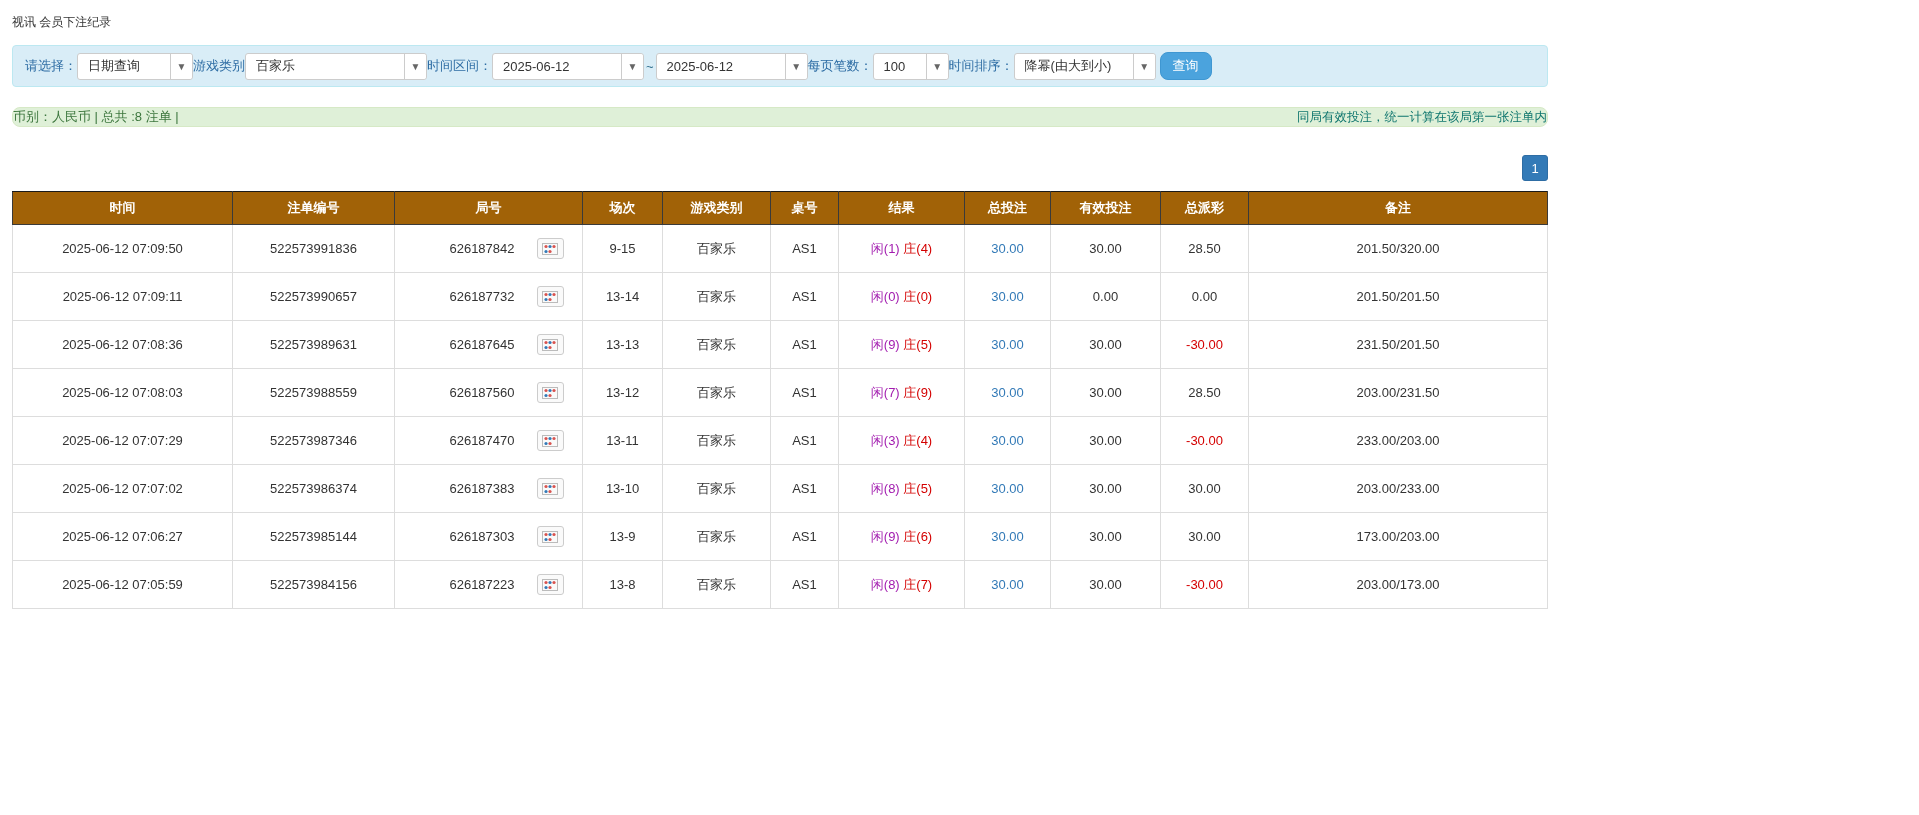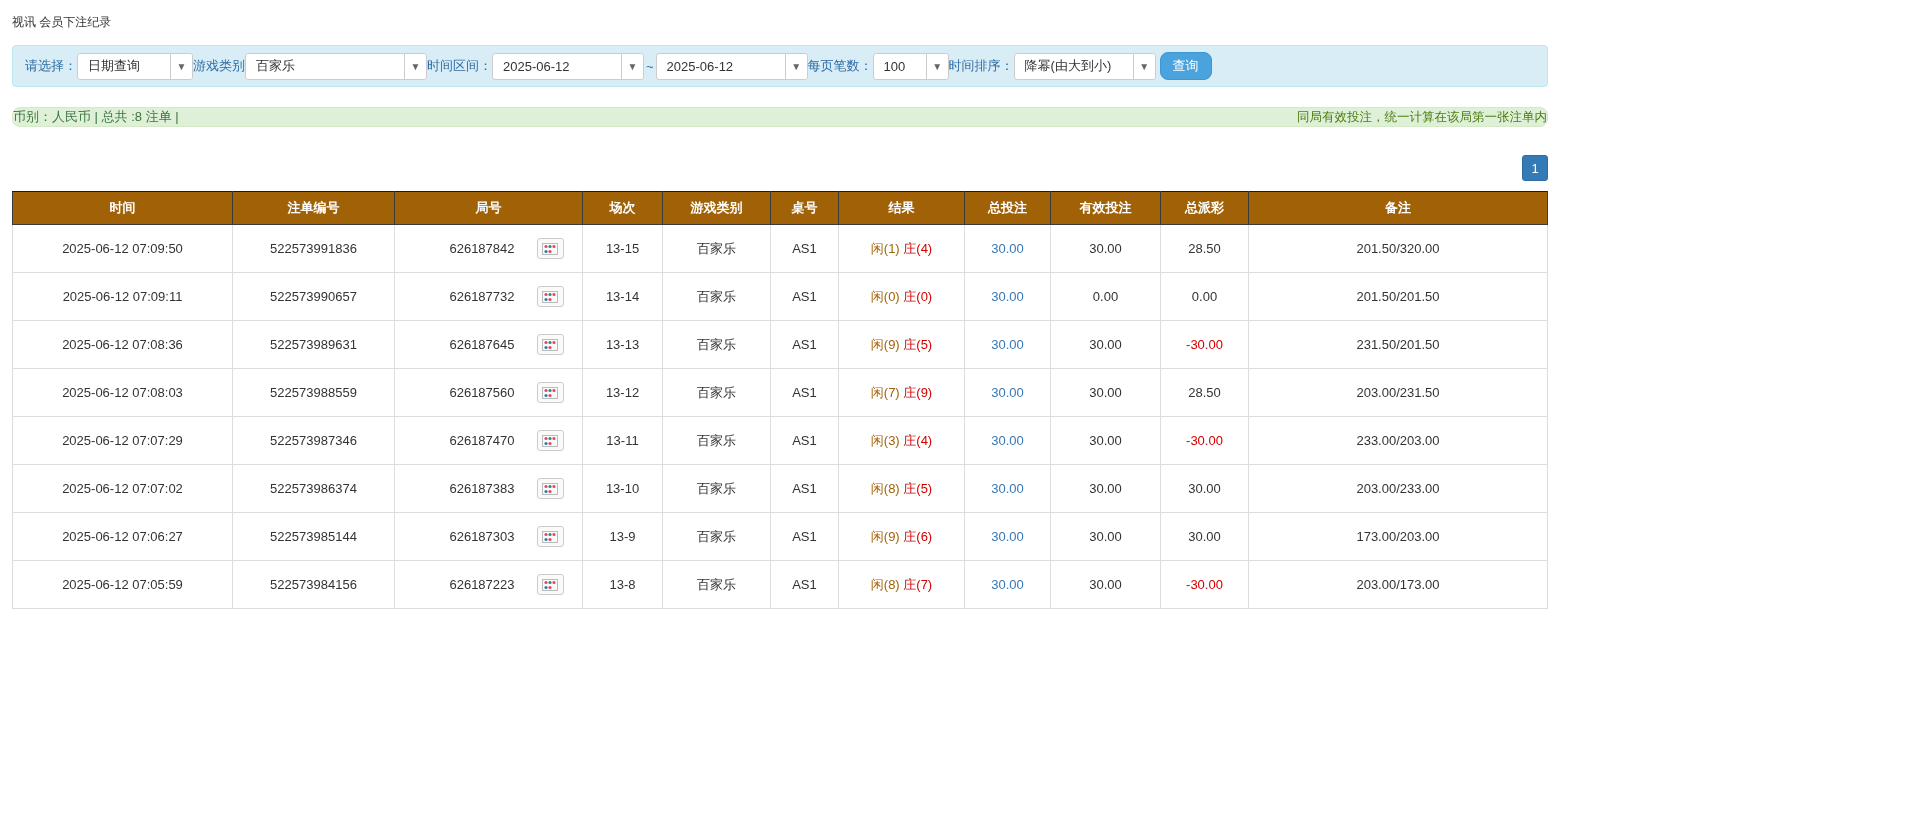--- a/index.html
+++ b/index.html
@@ -45,37 +45,37 @@
     font-family: inherit;
   }
 
   
   .summary-bar {
     margin-top: 20px; display: flex; justify-content: space-between; align-items: center;
     background: #dff0d8; border: 1px solid #d6e9c6; border-radius: 8px;
     padding: 8px 0; height: 20px;
   }
   .summary-left { color: #3c763d; }
-  .summary-right { color: #4d7c0f; font-size: 12.5px; }
+  .summary-right { color: #0f766e; font-size: 12.5px; }
 
   
   .pagination-row { display: flex; justify-content: flex-end; margin: 28px 0 10px 0; }
   .page-btn {
     min-width: 26px; height: 26px; background: #337ab7; border: 1px solid #2e6da4;
     color: #fff; border-radius: 3px; font-size: 13px; cursor: pointer; font-family: inherit;
   }
 
   
   table { width: 100%; border-collapse: collapse; table-layout: fixed; }
   th, td { border: 1px solid #ddd; text-align: center; font-size: 13px; }
   thead th { background: #a16207; color: #fff; font-weight: bold; padding: 7px 15px; border-color: #3a3a3a; border-top-color:#1a1a1a; }
   tbody td { background: #fff; color: #333; padding: 13px 6px; height: 44px; }
   tfoot td { background: #a2a2a2; color: #fff; padding: 7px 6px; height: 31px; }
   .link-blue { color: #337ab7; cursor: pointer; text-decoration: none; }
-  .player { color: #a16207; margin-top: 24px; }
+  .player { color: #a21caf; margin-top: 24px; }
   .banker { color: #d40000; }
   .neg { color: #d40000; }
   .round-cell { display: inline-flex; align-items: center; gap: 22px; justify-content: center; margin-left: 36px; }
   .road-btn {
     width: 27px; height: 21px; border: 1px solid #ccc; border-radius: 3px; background: #fafafa;
     display: inline-flex; align-items: center; justify-content: center; cursor: pointer; padding: 0;
   }
 </style>
 </head>
 <body>
@@ -171,21 +171,21 @@
                 <svg width="16" height="12" viewBox="0 0 16 12">
                   <rect x="0.5" y="0.5" width="15" height="11" fill="none" stroke="#bbb"></rect>
                   <circle cx="4" cy="3.5" r="1.6" fill="#d9534f"></circle>
                   <circle cx="8" cy="3.5" r="1.6" fill="#337ab7"></circle>
                   <circle cx="12" cy="3.5" r="1.6" fill="#d9534f"></circle>
                   <circle cx="4" cy="8.5" r="1.6" fill="#337ab7"></circle>
                   <circle cx="8" cy="8.5" r="1.6" fill="#d9534f"></circle>
                 </svg>
               </button>
             </span></td>
-          <td>13-15</td>
+          <td>9-15</td>
           <td>百家乐</td>
           <td>AS1</td>
           <td><span class="player">闲(1)</span> <span class="banker">庄(4)</span></td>
           <td><a class="link-blue">30.00</a></td>
           <td>30.00</td>
           <td><span class="">28.50</span></td>
           <td>201.50/320.00</td>
         </tr>
         <tr>
           <td>2025-06-12 07:09:11</td>

